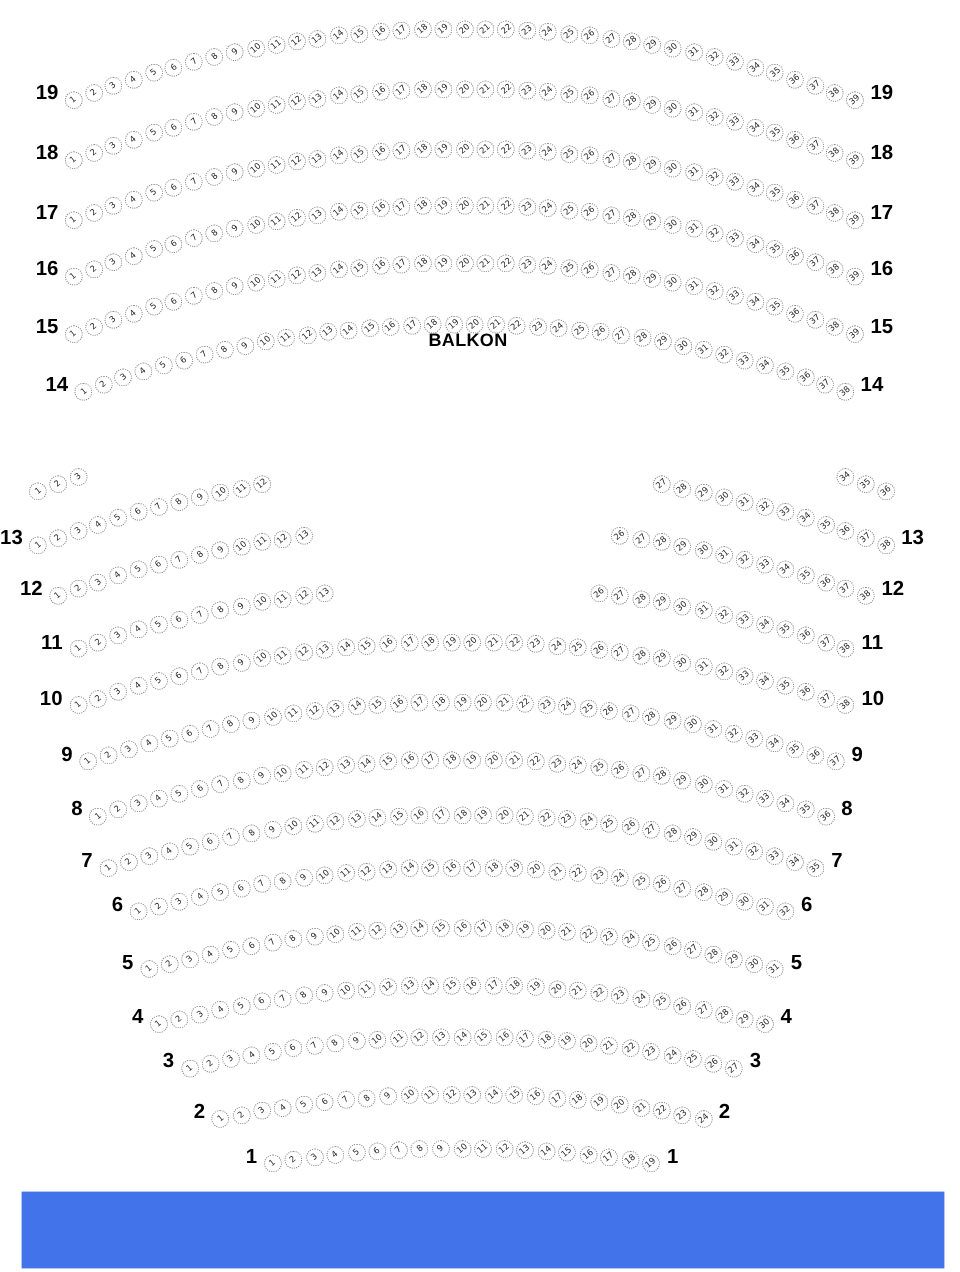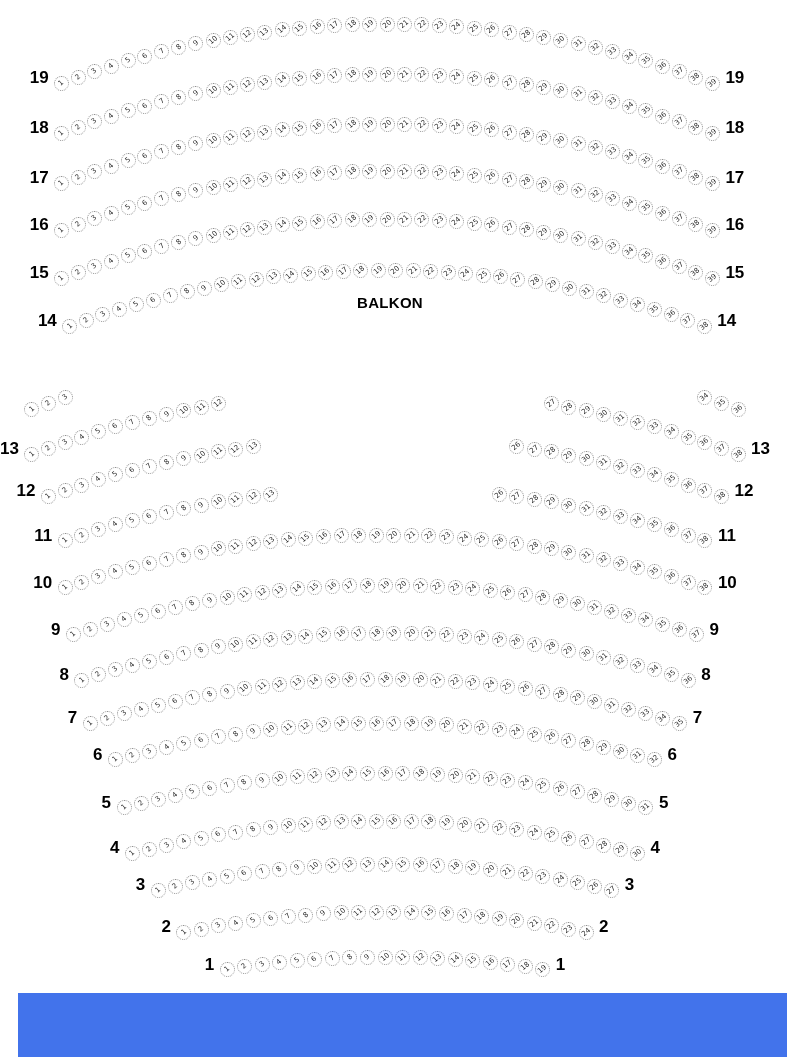--- a/index.html
+++ b/index.html
@@ -28,21 +28,21 @@
   .balkon-label{
     position:absolute;font-weight:bold;font-size:15px;color:#000;
     transform:translate(-50%,-50%);letter-spacing:.3px;
   }
   .stage{position:absolute;}
 </style>
 </head>
 <body>
 
 <div class="seat-map">
-  <div class="balkon-label" style="left: 390px; top: 302px; text-align: center;">BALKON</div>
+  <div class="balkon-label" style="left: 390px; top: 284px; text-align: center;">BALKON</div>
   <div>
       <div class="seat" style="left: 54.1143px; top: 75.6194px;">
         <span class="n">1</span>
       </div>
       <div class="seat" style="left: 70.5531px; top: 69.6188px;">
         <span class="n">2</span>
       </div>
       <div class="seat" style="left: 87.1025px; top: 63.9302px;">
         <span class="n">3</span>
       </div>

